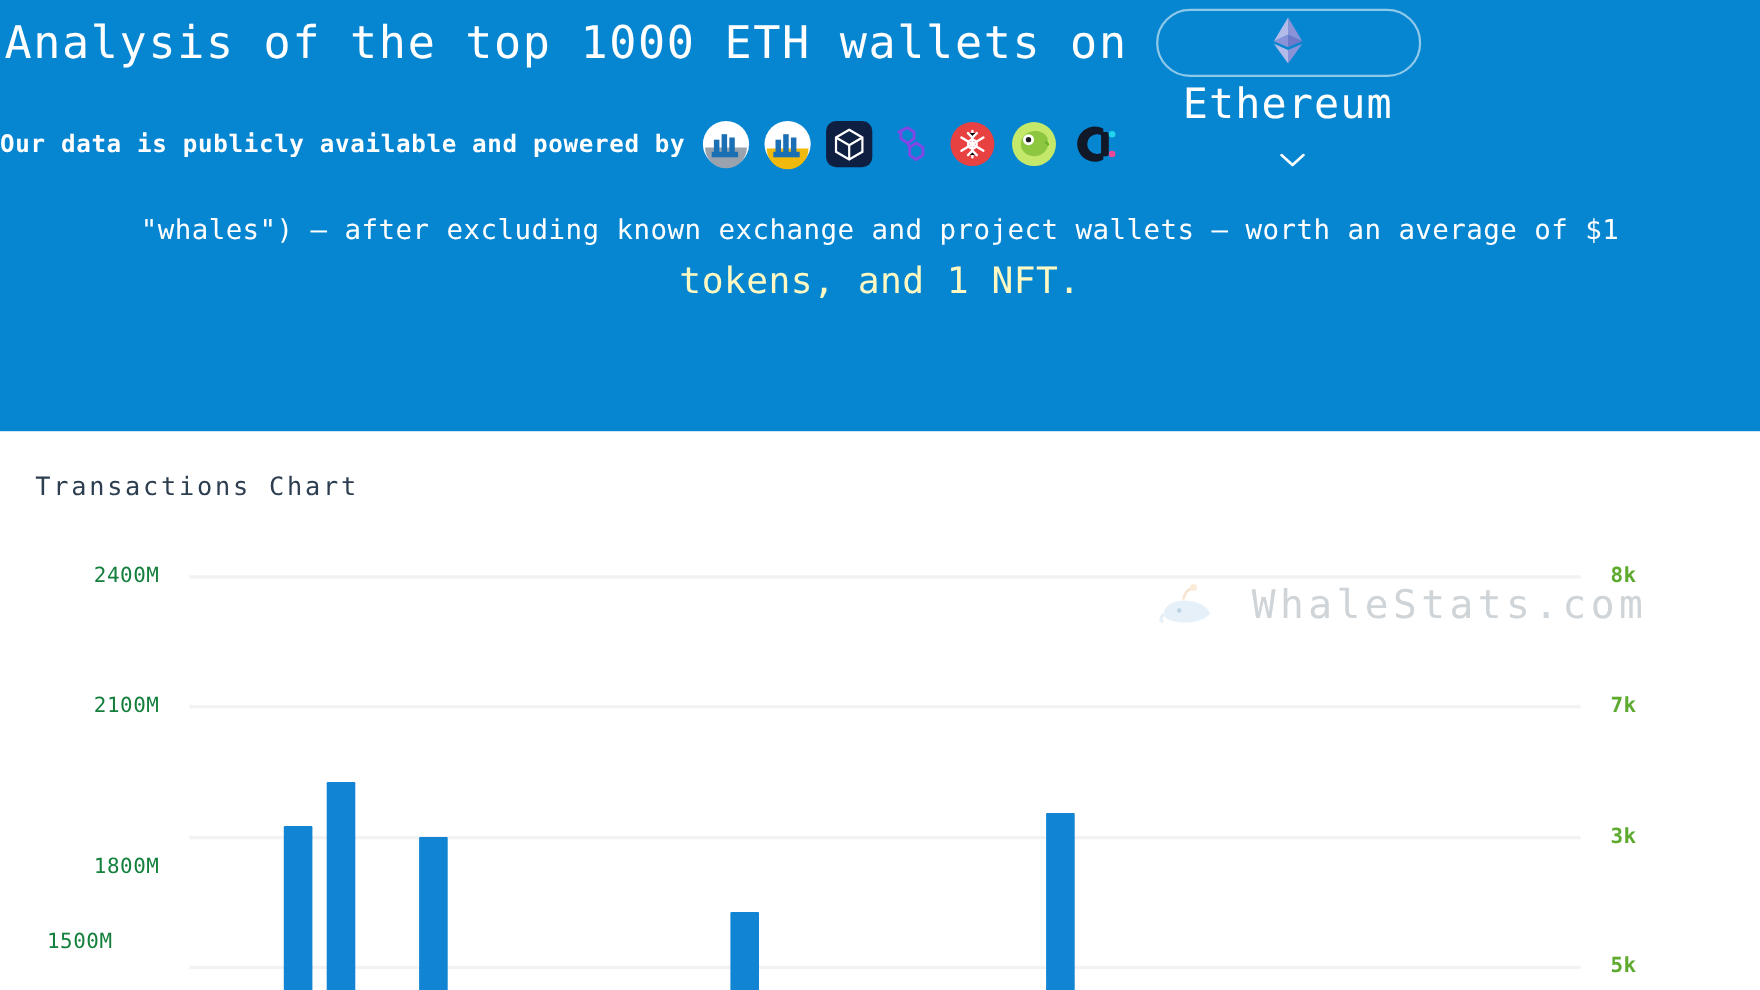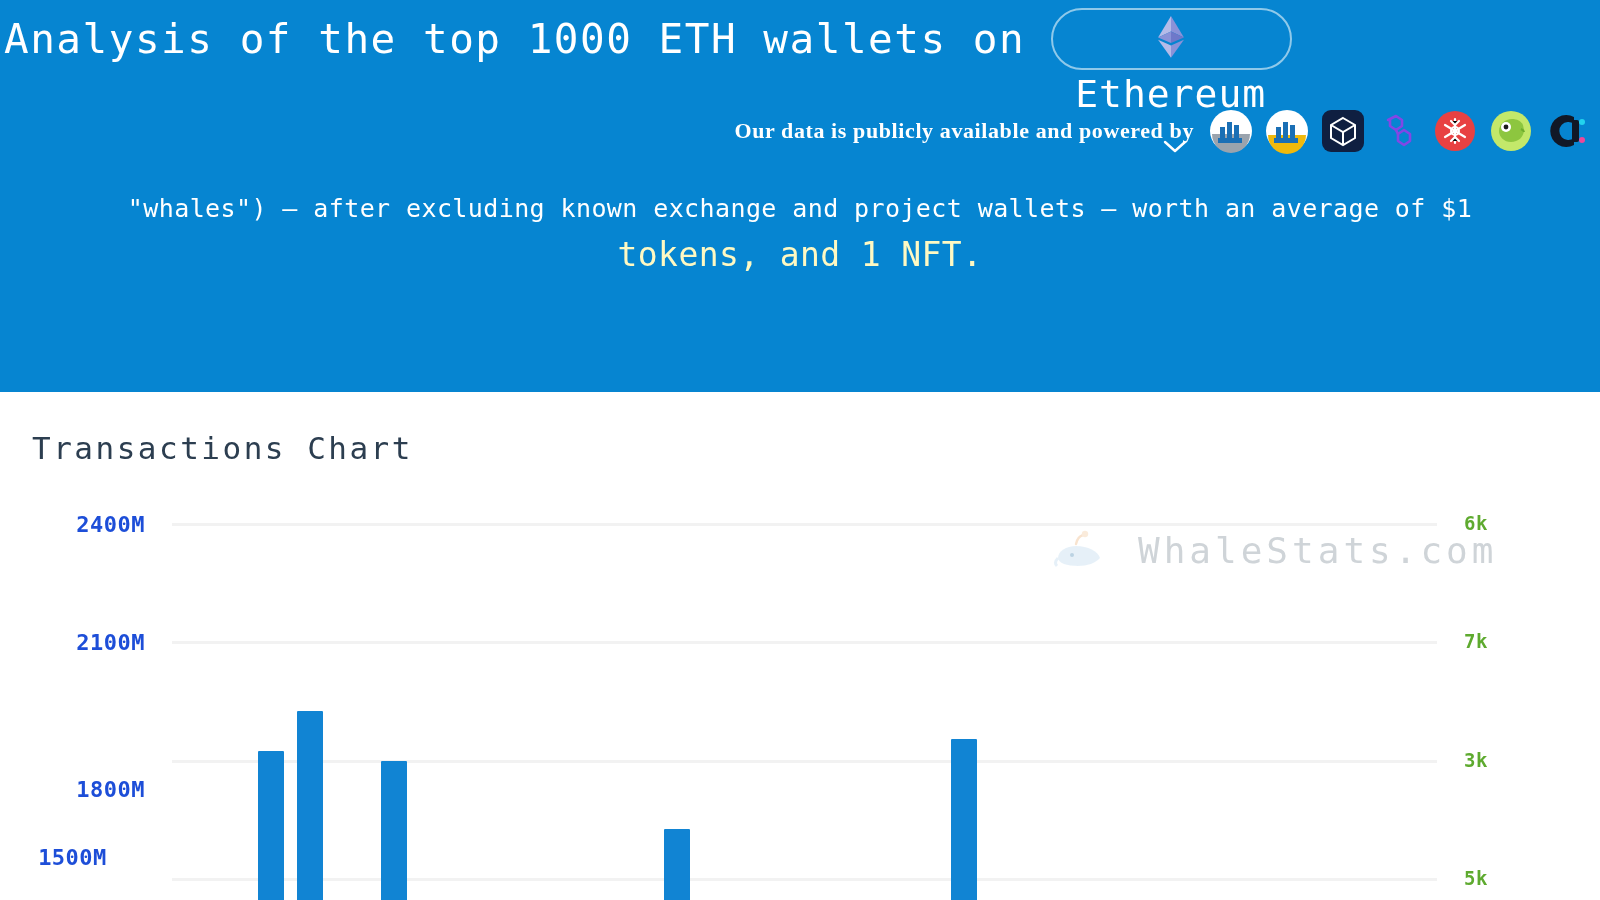--- a/index.html
+++ b/index.html
@@ -39,22 +39,22 @@
     flex-direction:column;
   }
   .eth-logo { width:28px; height:42px; display:block; flex:none; }
   .chain-name {
     color:#ffffff; font-size:38px; letter-spacing:1px; line-height:44px;
   }
   .chev { color:#ffffff; font-size:26px; margin-left:8px; line-height:30px; }
 
   .powered-row {
     position:absolute; left:0; top:108px; width:1600px;
-    display:flex; align-items:center; justify-content:flex-end;
-    gap:0px; white-space:nowrap;font-family:Liberation Serif, serif;
+    display:flex; align-items:center; justify-content:flex-start;
+    gap:0px; white-space:nowrap;
   }
   .powered-text {
     color:#ffffff; font-size:22px; letter-spacing:0.6px;
     font-weight:700; margin-right:14px;
   }
   .plogo { width:46px; height:46px; margin-right:10px; flex:none; display:block; }
 
   .desc {
     position:absolute; left:-6px; top:186px; width:1612px;
     color:#ffffff; font-size:25px; letter-spacing:0.4px;
@@ -66,33 +66,33 @@
     line-height:46px; text-align:center;
   }
 
   
   .panel {
     position:absolute; left:0; top:392px; width:1600px; height:508px;
     background:#ffffff;
   }
   .panel-title {
     position:absolute; left:32px; top:38px;
-    font-size:31px; color:#2c3e50; letter-spacing:2.5px;text-align:center;
+    font-size:23px; color:#2c3e50; letter-spacing:2.5px;text-align:center;
   }
 
   .plot {
     position:absolute; left:0; top:92px; width:1600px; height:416px;
   }
   .gridline {
     position:absolute; left:172px; width:1265px; height:3px;
     background:#f2f2f2;
   }
   .ytick-l {
     position:absolute; left:0; width:145px; text-align:right;
-    color:#1d4ed8; font-size:22px; font-weight:700;
+    color:#15803d; font-size:19px; font-weight:400;
     letter-spacing:0.5px; transform:translateY(-11px);
   }
   .ytick-r {
     position:absolute; left:1464px; width:80px; text-align:left;
     color:#5eaa2f; font-size:19px; font-weight:700;
     letter-spacing:0.5px; transform:translateY(-11px);
   }
   .bar {
     position:absolute; background:#1184d3; bottom:-24px;
     border-radius:1px;
@@ -222,21 +222,21 @@
         <div class="gridline" style="top: 276px;"></div>
         <div class="gridline" style="top: 394px;"></div>
       </div>
     <div id="yleft">
         <div class="ytick-l" style="top: 39px;">2400M</div>
         <div class="ytick-l" style="top: 157px;">2100M</div>
         <div class="ytick-l" style="top: 276px; margin-top: 28px;">1800M</div>
         <div class="ytick-l" style="top: 372px; text-align: center;">1500M</div>
       </div>
     <div id="yright">
-        <div class="ytick-r" style="top: 39px;">6k</div>
+        <div class="ytick-r" style="top: 39px;">8k</div>
         <div class="ytick-r" style="top: 157px;">7k</div>
         <div class="ytick-r" style="top: 276px;">3k</div>
         <div class="ytick-r" style="top: 394px;">5k</div>
       </div>
     <div id="barlayer">
         <div class="bar" title="1815" style="left: 258px; width: 26px; top: 267px; height: 179px;"></div>
         <div class="bar" title="1880" style="left: 297px; width: 26px; top: 227px; height: 219px;"></div>
         <div class="bar" title="1795" style="left: 381px; width: 26px; top: 277px; height: 169px;"></div>
         <div class="bar" title="1548" style="left: 664px; width: 26px; top: 345px; height: 101px;"></div>
         <div class="bar" title="1828" style="left: 951px; width: 26px; top: 255px; height: 191px;"></div>

